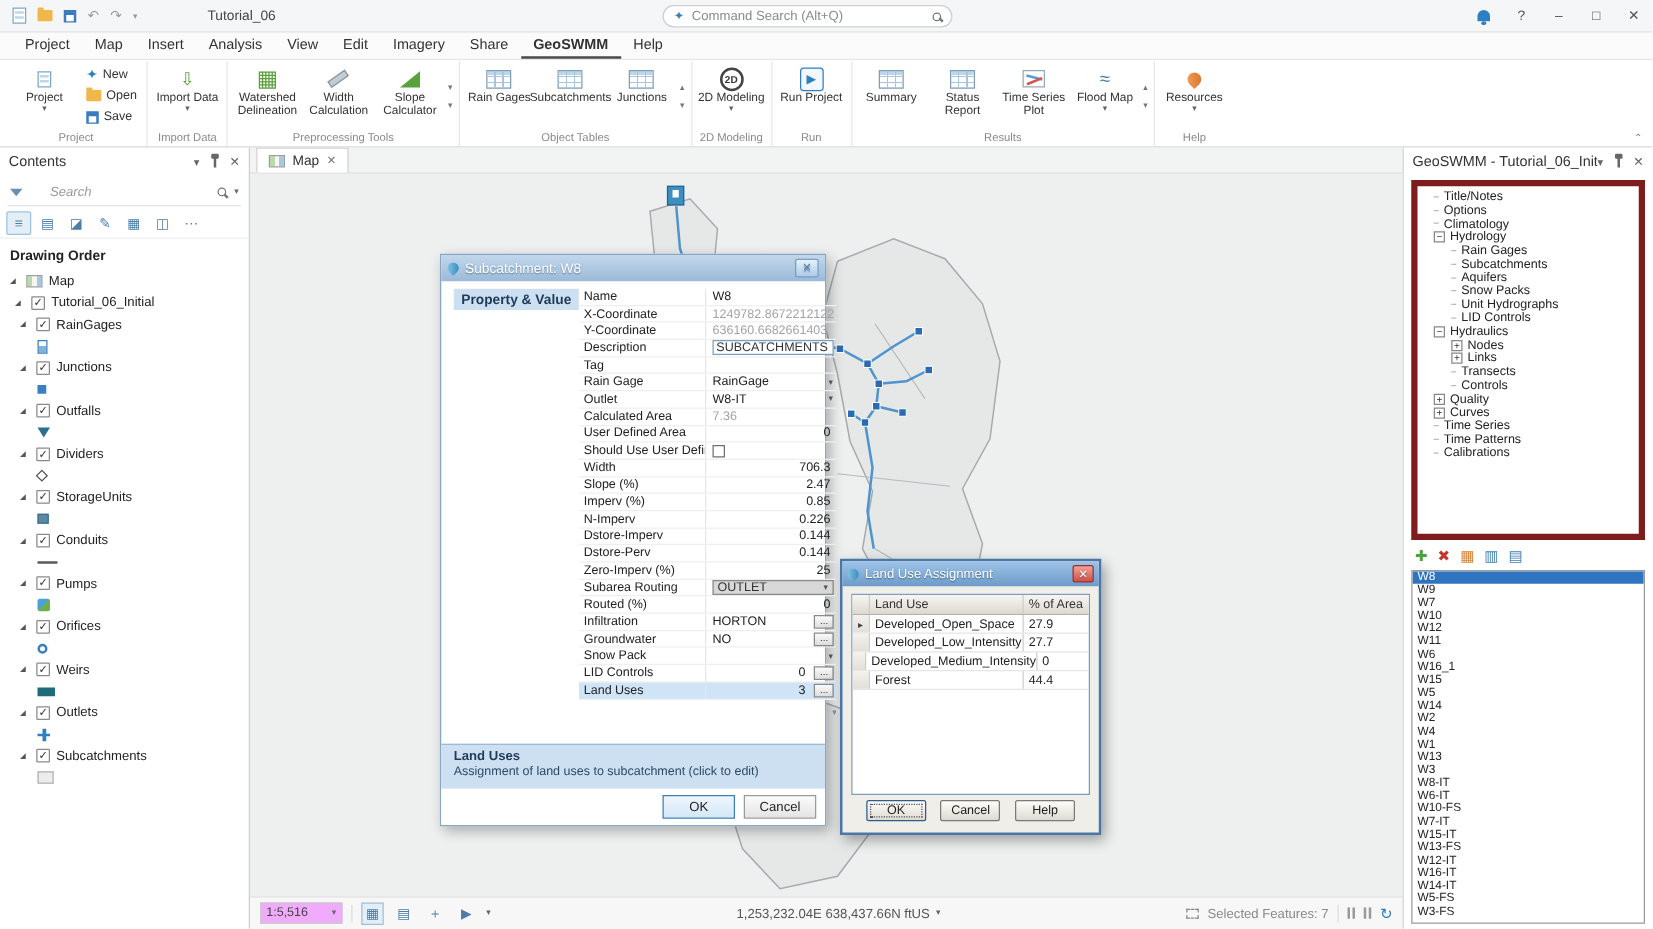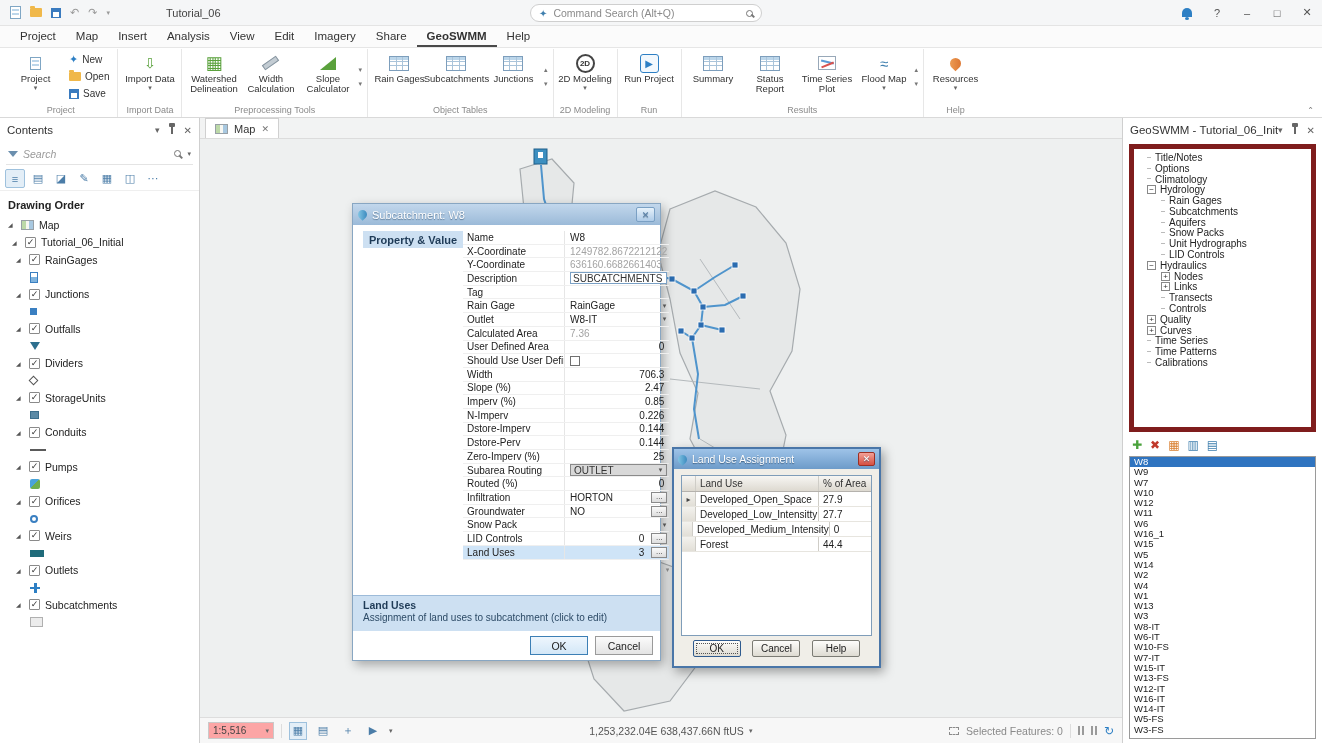--- a/index.html
+++ b/index.html
@@ -61,21 +61,21 @@
 .ic-dropO{width:11px;height:11px;background:linear-gradient(135deg,#f0a35a,#d96f2b);border-radius:50% 50% 50% 0;transform:rotate(-45deg);}
 .collapse-ribbon{position:absolute;right:8px;bottom:2px;font-size:8px;color:#777;}
 
 
 .main{flex:1;display:flex;min-height:0;}
 .left-panel{width:200px;border-right:1px solid #cfcfcf;background:#fff;display:flex;flex-direction:column;}
 .pane-header{height:24px;display:flex;align-items:center;padding:0 7px;font-size:11.5px;color:#333;flex:0 0 auto;}
 .ph-icons{margin-left:auto;display:flex;gap:9px;color:#666;align-items:center;font-size:9px;}
 .pin-ic{display:inline-block;width:2px;height:8px;background:#666;position:relative;margin:0 2px;}
 .pin-ic::before{content:"";position:absolute;top:-3px;left:-2px;width:6px;height:4px;background:#666;border-radius:1px;}
-.search-row{height:22px;margin:1px 6px 2px;display:flex;align-items:center;gap:5px;border-bottom:1px solid #e4e4e4;padding:0 2px;}
+.search-row{height:22px;margin:1px 6px 2px;display:flex;align-items:center;gap:22px;border-bottom:1px solid #e4e4e4;padding:0 2px;}
 .funnel{width:0;height:0;border-left:5px solid transparent;border-right:5px solid transparent;border-top:6px solid #6b8fae;position:relative;}
 .search-box{flex:1;display:flex;align-items:center;gap:6px;}
 .search-ph{flex:1;font-style:italic;color:#9a9a9a;font-size:10.5px;}
 .ct-toolbar{height:24px;display:flex;align-items:center;gap:3px;padding:0 5px;border-bottom:1px solid #efefef;}
 .ct-tool{width:20px;height:19px;display:flex;align-items:center;justify-content:center;color:#4b7da8;font-size:11px;}
 .ct-tool.active{background:#e3eef7;border:1px solid #9ec1dd;border-radius:2px;}
 .ct-section{font-weight:bold;font-size:11px;padding:8px 8px 3px;color:#222;}
 .tree{flex:1;overflow:hidden;padding-top:2px;}
 .tree-row{height:17.5px;display:flex;align-items:center;gap:5px;font-size:10.5px;color:#222;}
 .tree-row.lvl0{padding-left:8px;}
@@ -101,21 +101,21 @@
 .sw-subcatchment{width:13px;height:10px;border:1px solid #b0b0b0;background:#ececec;}
 
 
 .center{flex:1;display:flex;flex-direction:column;min-width:0;}
 .doc-tabbar{height:21px;background:#f2f3f3;border-bottom:1px solid #dcdcdc;display:flex;align-items:flex-end;padding-left:5px;}
 .doc-tab{height:20px;background:#fff;border:1px solid #d0d0d0;border-bottom:none;display:flex;align-items:center;gap:6px;padding:0 9px;font-size:11px;color:#333;}
 .tab-close{color:#777;font-size:9px;}
 .map-area{flex:1;position:relative;background:#eef0f0;overflow:hidden;}
 .map-svg{position:absolute;inset:0;}
 .statusbar{height:26px;background:#f7f7f7;border-top:1px solid #ddd;display:flex;align-items:center;padding:0 8px;gap:7px;font-size:10.5px;color:#555;}
-.scale-box{width:66px;height:17px;border:1px solid #c9c9c9;background:#fca5a5;display:flex;align-items:center;padding:0 4px;gap:3px;font-size:10px;color:#444;}
+.scale-box{width:66px;height:17px;border:1px solid #c9c9c9;background:#f0abfc;display:flex;align-items:center;padding:0 4px;gap:3px;font-size:10px;color:#444;}
 .scale-box .ddv{margin-left:auto;}
 .sb-sep{width:1px;height:14px;background:#ddd;}
 .sb-tool{width:18px;height:18px;display:flex;align-items:center;justify-content:center;color:#4b7da8;font-size:11px;}
 .sb-tool.active{background:#e3eef7;border:1px solid #9ec1dd;}
 .sb-center{flex:1;display:flex;align-items:center;justify-content:center;gap:5px;color:#555;}
 .sb-right{display:flex;align-items:center;gap:7px;color:#8a8a8a;}
 .sel-ic{width:10px;height:8px;border:1px dashed #8a8a8a;}
 .bars{display:flex;gap:2px;}
 .bars i{display:block;width:2px;height:9px;background:#9a9a9a;}
 .refresh{color:#2d7fc4;font-size:12px;}
@@ -801,21 +801,21 @@
         <span class="sb-tool">▤</span>
         <span class="sb-tool">＋</span>
         <span class="sb-tool">▶</span>
         <span class="ddv">▾</span>
         <div class="sb-center">
           <span>1,253,232.04E 638,437.66N ftUS</span>
           <span class="ddv">▾</span>
         </div>
         <div class="sb-right">
           <span class="sel-ic"></span>
-          <span>Selected Features: 0</span>
+          <span>Selected Features: 7</span>
           <span class="sb-sep"></span>
           <span class="bars">
               <i></i>
               <i></i>
             </span>
           <span class="bars">
               <i></i>
               <i></i>
             </span>
           <span class="refresh">↻</span>

